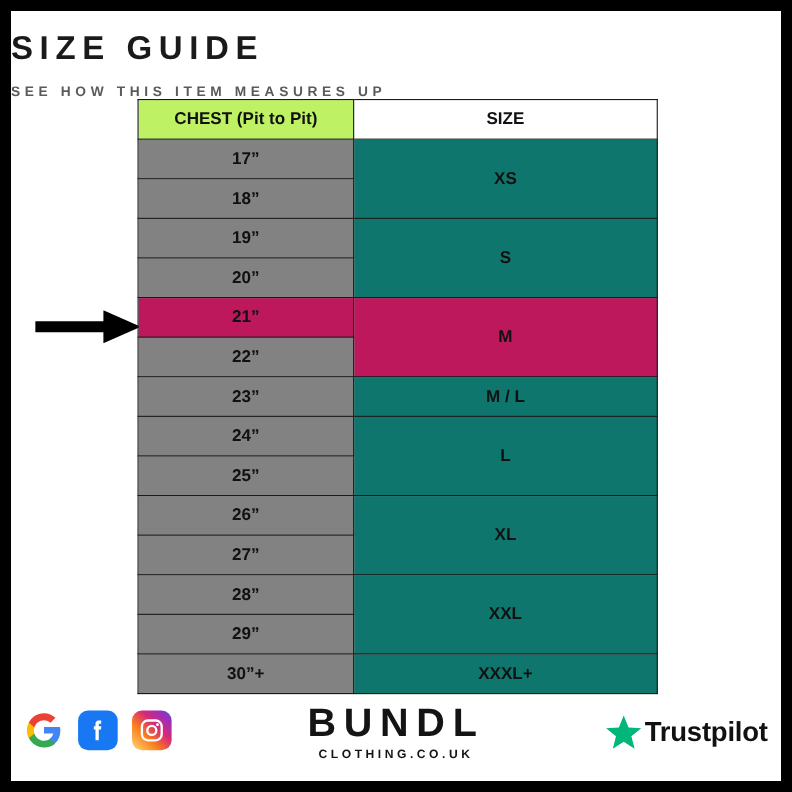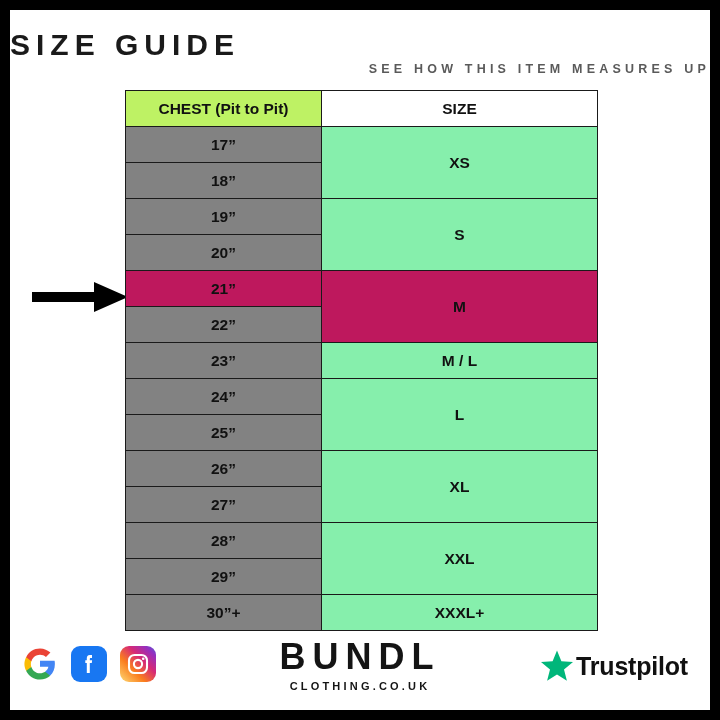--- a/index.html
+++ b/index.html
@@ -23,25 +23,26 @@
     box-sizing: border-box;
   }
   .title {
     font-size: 30px;
     font-weight: bold;
     letter-spacing: 6px;
     color: #1a1a1a;
     margin-top: 18px;
   }
   .subtitle {
-    text-align: right;
+    text-align: left;
     font-size: 12.5px;
     font-weight: bold;
     letter-spacing: 4.2px;
     color: #5a5a5a;
+    margin-top: 14px;
   }
   .table-wrap {
     position: absolute;
     left: 115px;
     top: 80px;
     width: 470px;
   }
   table.size-table {
     border-collapse: collapse;
     width: 470px;
@@ -65,21 +66,21 @@
     font-size: 16.5px;
     background: #ffffff;
     width: 275px;
   }
   td.chest {
     width: 195px;
     background: #828282;
   }
   td.size {
     width: 275px;
-    background: #86efac;
+    background: #0f766e;
     font-size: 17px;
   }
   td.hl {
     background: #be185d;
   }
   .arrow {
     position: absolute;
     left: 22px;
     top: 272px;
     width: 96px;
@@ -124,21 +125,21 @@
   }
   .brand-sub {
     font-size: 11px;
     font-weight: bold;
     letter-spacing: 3.2px;
     color: #141414;
     margin-top: 2px;
   }
   .trustpilot {
     position: absolute;
-    right: 22px;
+    right: 12px;
     top: 18px;
     display: flex;
     align-items: center;
     gap: 1px;
   }
   .tp-name {
     font-size: 25px;
     font-weight: bold;
     color: #111111;
     letter-spacing: -0.2px;

